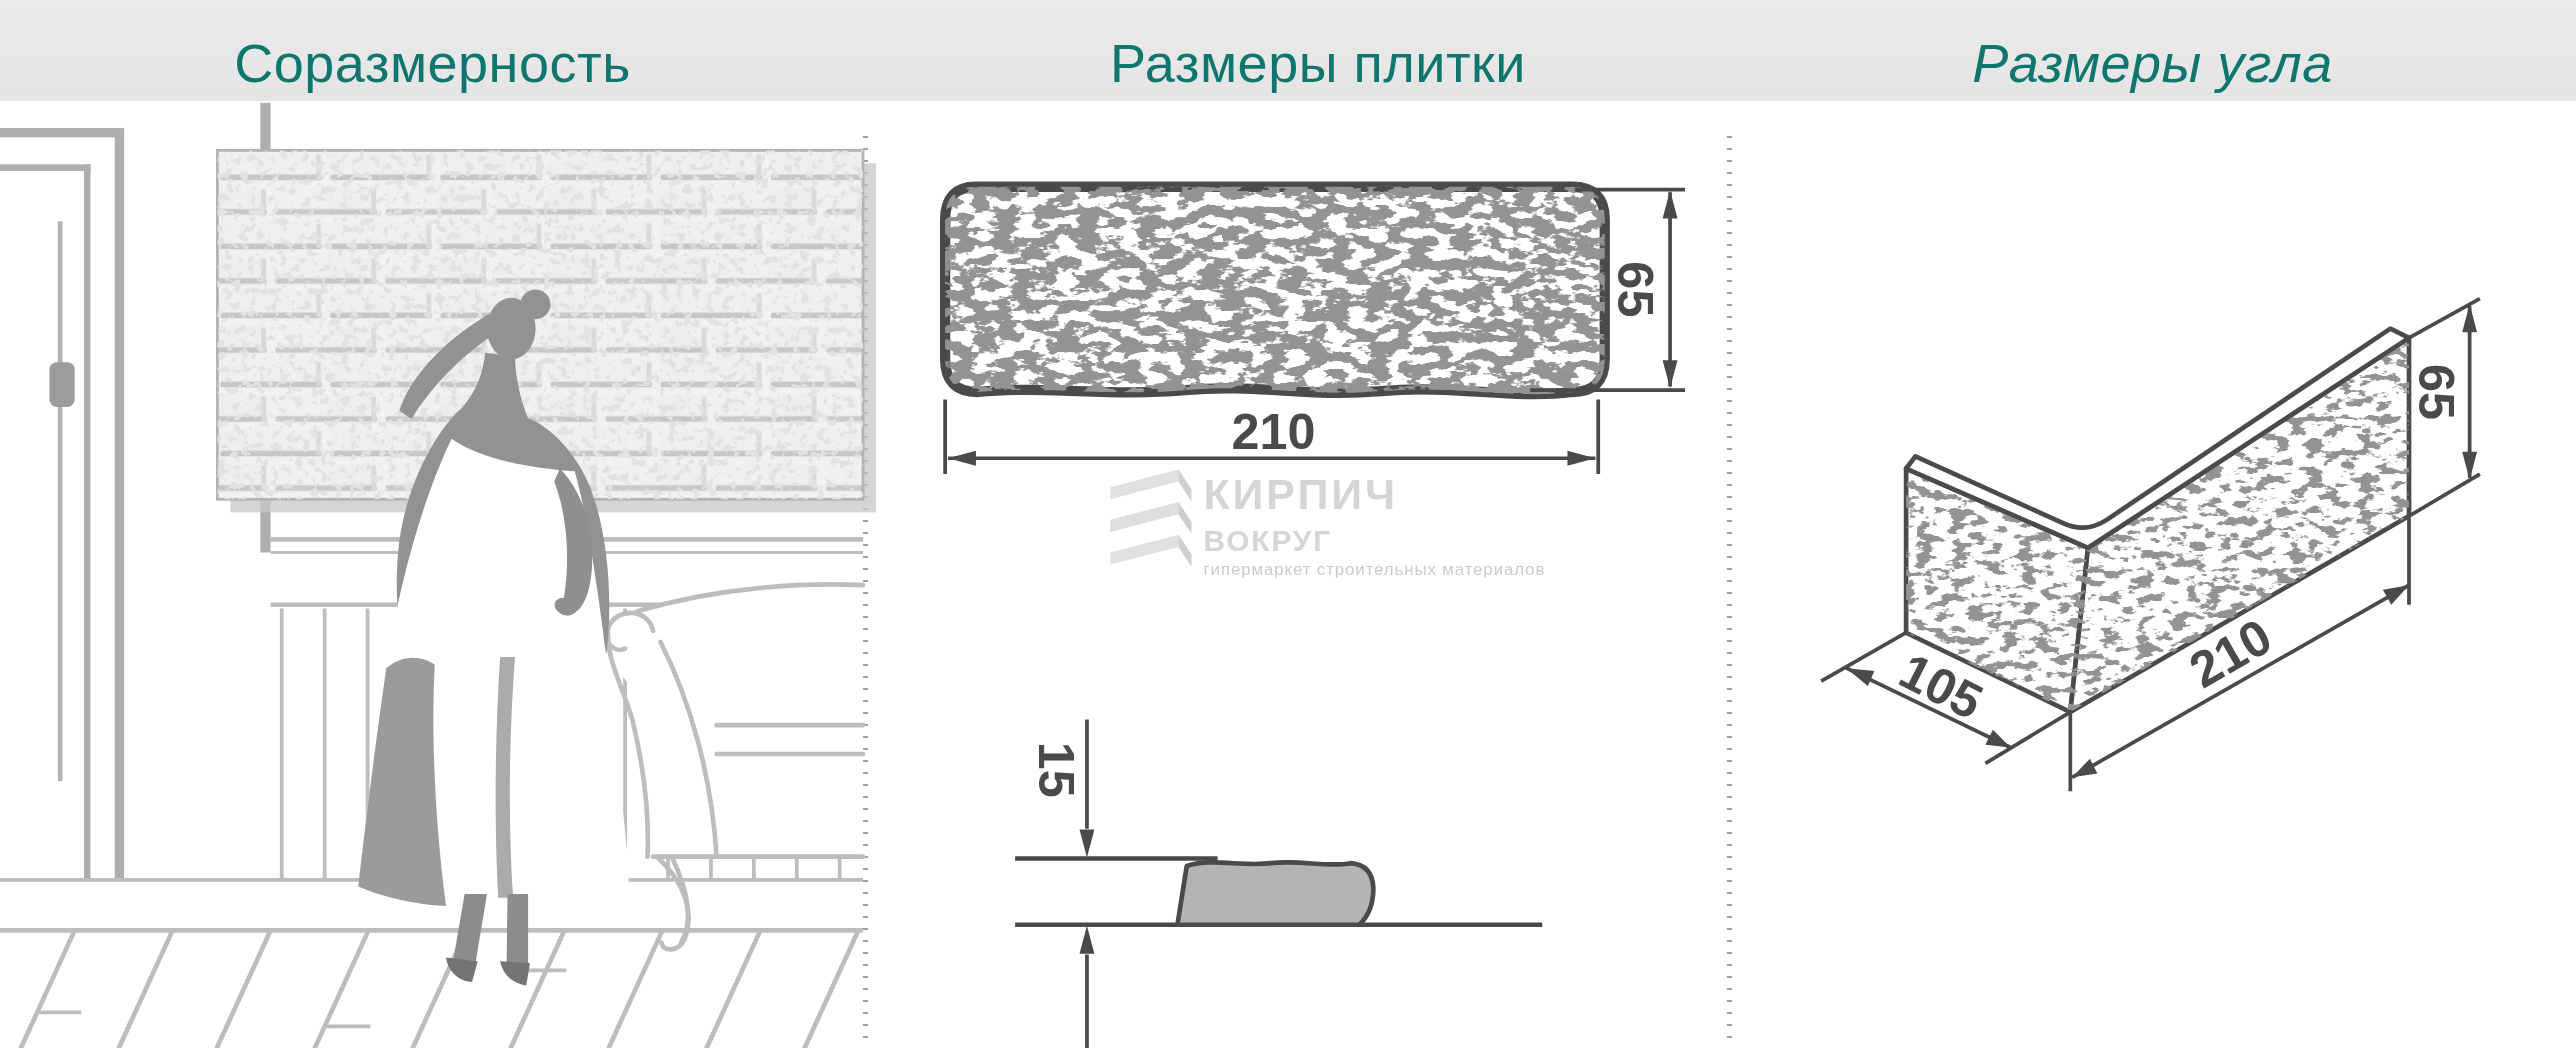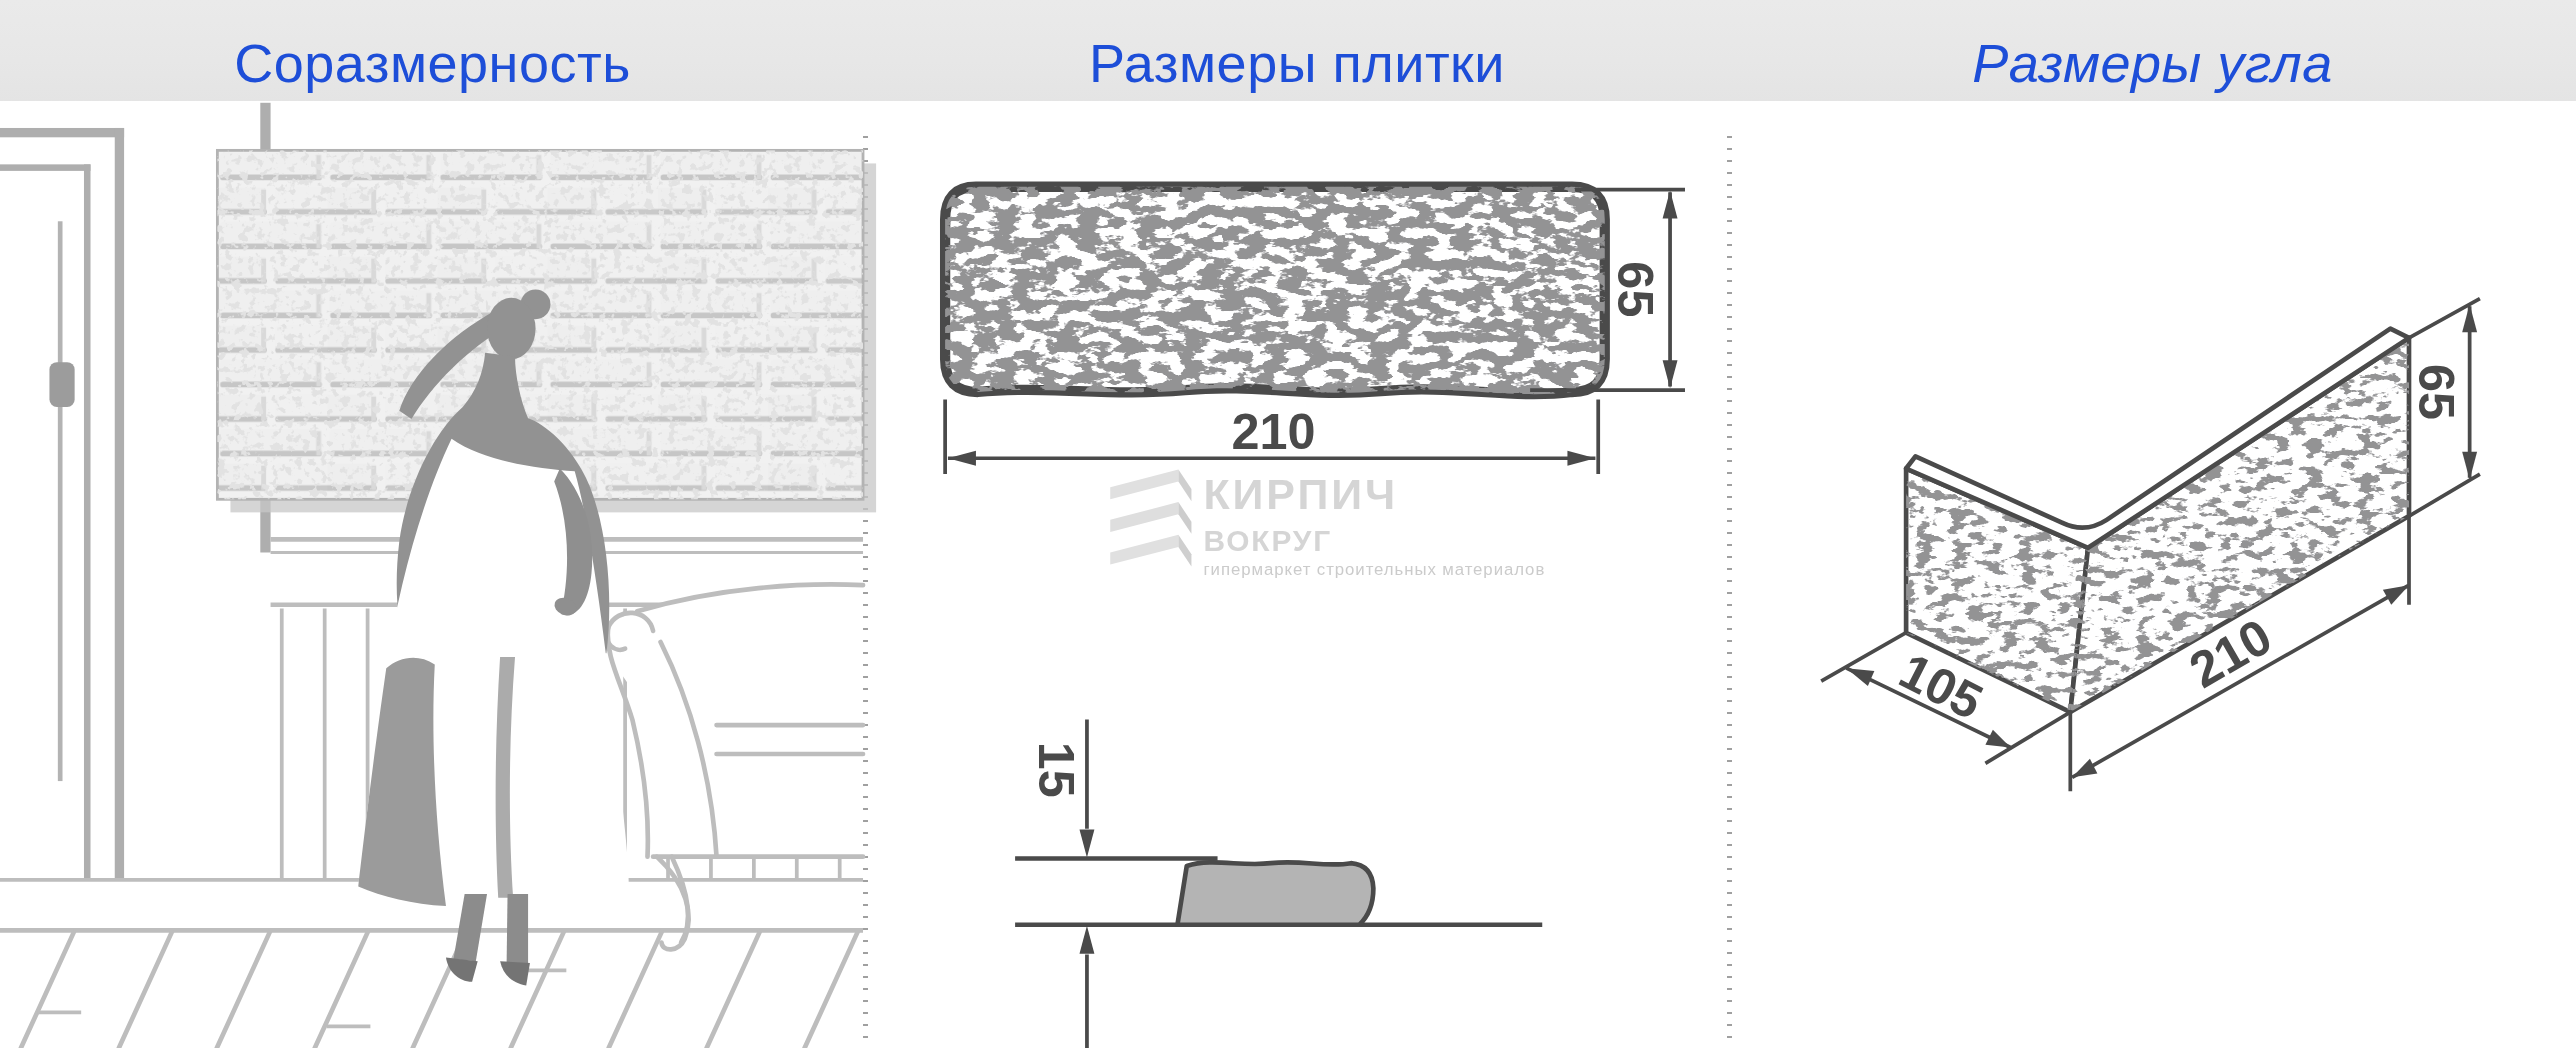--- a/index.html
+++ b/index.html
@@ -2,23 +2,23 @@
 <html style="font-size:15px"><head>
 <meta charset="utf-8">
 <style>
   html,body{margin:0;padding:0;background:#fff;}
   body{width:2576px;height:1049px;position:relative;overflow:hidden;
        font-family:"Liberation Sans", sans-serif;}
   .header-strip{position:absolute;left:0;top:0;width:2576px;height:101px;
        background:linear-gradient(180deg,#eaeaea 0%,#e7e7e7 60%,#e4e4e4 100%);}
   .header-cell{position:absolute;top:0;height:126px;display:flex;
        align-items:center;justify-content:center;
-       font-size:54px;color:#1d4ed8;letter-spacing:0.5px;white-space:nowrap;}
+       font-size:54px;color:#0f766e;letter-spacing:0.5px;white-space:nowrap;}
   .hc1{left:0;width:865px;}
-  .hc2{left:865px;width:864px;}
+  .hc2{left:886px;width:864px;}
   .hc3{left:1729px;width:847px;font-style:italic;}
   .divider{position:absolute;top:136px;width:4.7px;height:907px;
        background:repeating-linear-gradient(to bottom,#a0a0a0 0 2.2px,transparent 2.2px 12px);}
   #scene{position:absolute;left:0;top:0;}
   .ink{stroke:#4a4a4a;fill:none;}
   .inkfill{fill:#4a4a4a;stroke:none;}
   .dim-label{font-family:"Liberation Sans",sans-serif;font-weight:bold;
        font-size:54px;fill:#4a4a4a;}
   .logo-big{font-family:"Liberation Sans",sans-serif;font-weight:bold;fill:#d5d5d5;}
   .logo-small{font-family:"Liberation Sans",sans-serif;fill:#cbcbcb;}

